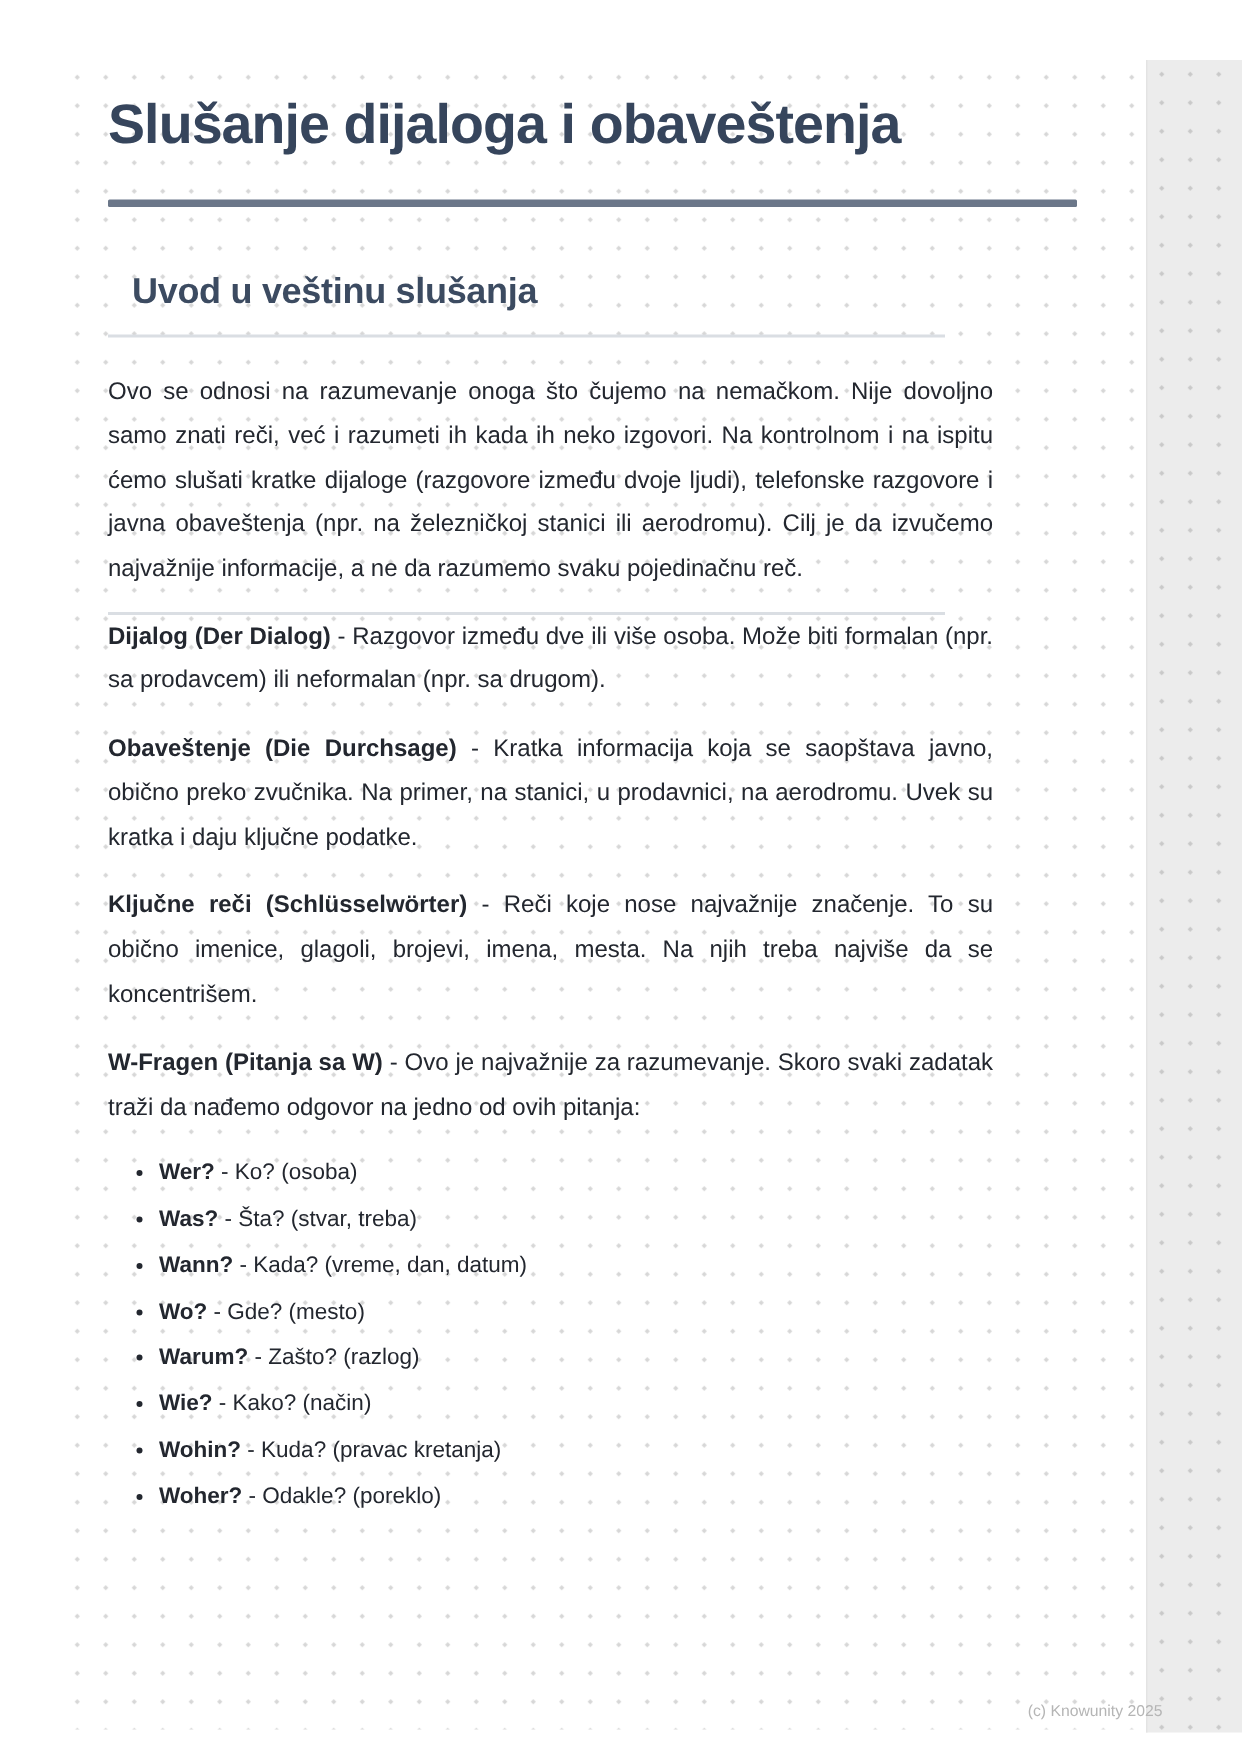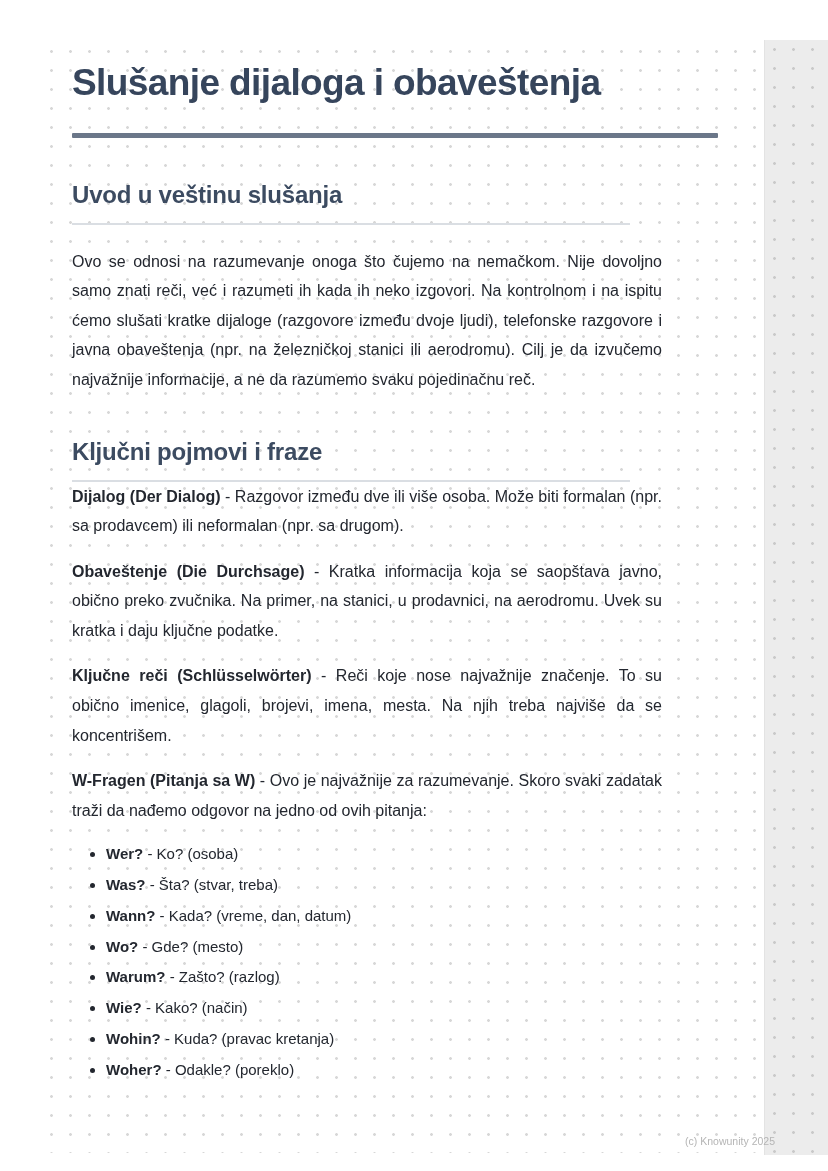--- a/index.html
+++ b/index.html
@@ -35,21 +35,21 @@
   }
   h1{
     margin:0;font-size:37px;line-height:1.15;font-weight:bold;
     letter-spacing:-0.6px;color:var(--title);white-space:nowrap;
   }
   .title-rule{
     width:646px;height:5px;background:var(--rule);
     margin-top:28px;border-radius:1px;
   }
   h2{
-    margin:42px 0 0;font-size:24px;line-height:1.25;font-weight:bold;
+    margin:42px 16px 0;font-size:24px;line-height:1.25;font-weight:bold;
     letter-spacing:-0.2px;color:var(--heading);
   }
   .h2-rule{
     width:558px;height:2px;background:#dadee3;margin-top:13px;
   }
   p{
     width:590px;font-size:16px;line-height:1.85;text-align:justify;
     margin:22px 0 0;color:#23272f;
   }
   .terms{}
@@ -82,21 +82,20 @@
   <h1>Slušanje dijaloga i obaveštenja</h1>
   <div class="title-rule"></div>
 
   <section>
     <h2>Uvod u veštinu slušanja</h2>
     <div class="h2-rule"></div>
     <p>Ovo se odnosi na razumevanje onoga što čujemo na nemačkom. Nije dovoljno samo znati reči, već i razumeti ih kada ih neko izgovori. Na kontrolnom i na ispitu ćemo slušati kratke dijaloge (razgovore između dvoje ljudi), telefonske razgovore i javna obaveštenja (npr. na železničkoj stanici ili aerodromu). Cilj je da izvučemo najvažnije informacije, a ne da razumemo svaku pojedinačnu reč.</p>
   </section>
 
   <section>
-    <h2>Ključni pojmovi i fraze</h2>
     <div class="h2-rule"></div>
 
     <div class="terms">
       <p>
         <strong>Dijalog (Der Dialog)</strong>
         <span>- Razgovor između dve ili više osoba. Može biti formalan (npr. sa prodavcem) ili neformalan (npr. sa drugom).</span>
       </p>
       <p>
         <strong>Obaveštenje (Die Durchsage)</strong>
         <span>- Kratka informacija koja se saopštava javno, obično preko zvučnika. Na primer, na stanici, u prodavnici, na aerodromu. Uvek su kratka i daju ključne podatke.</span>

